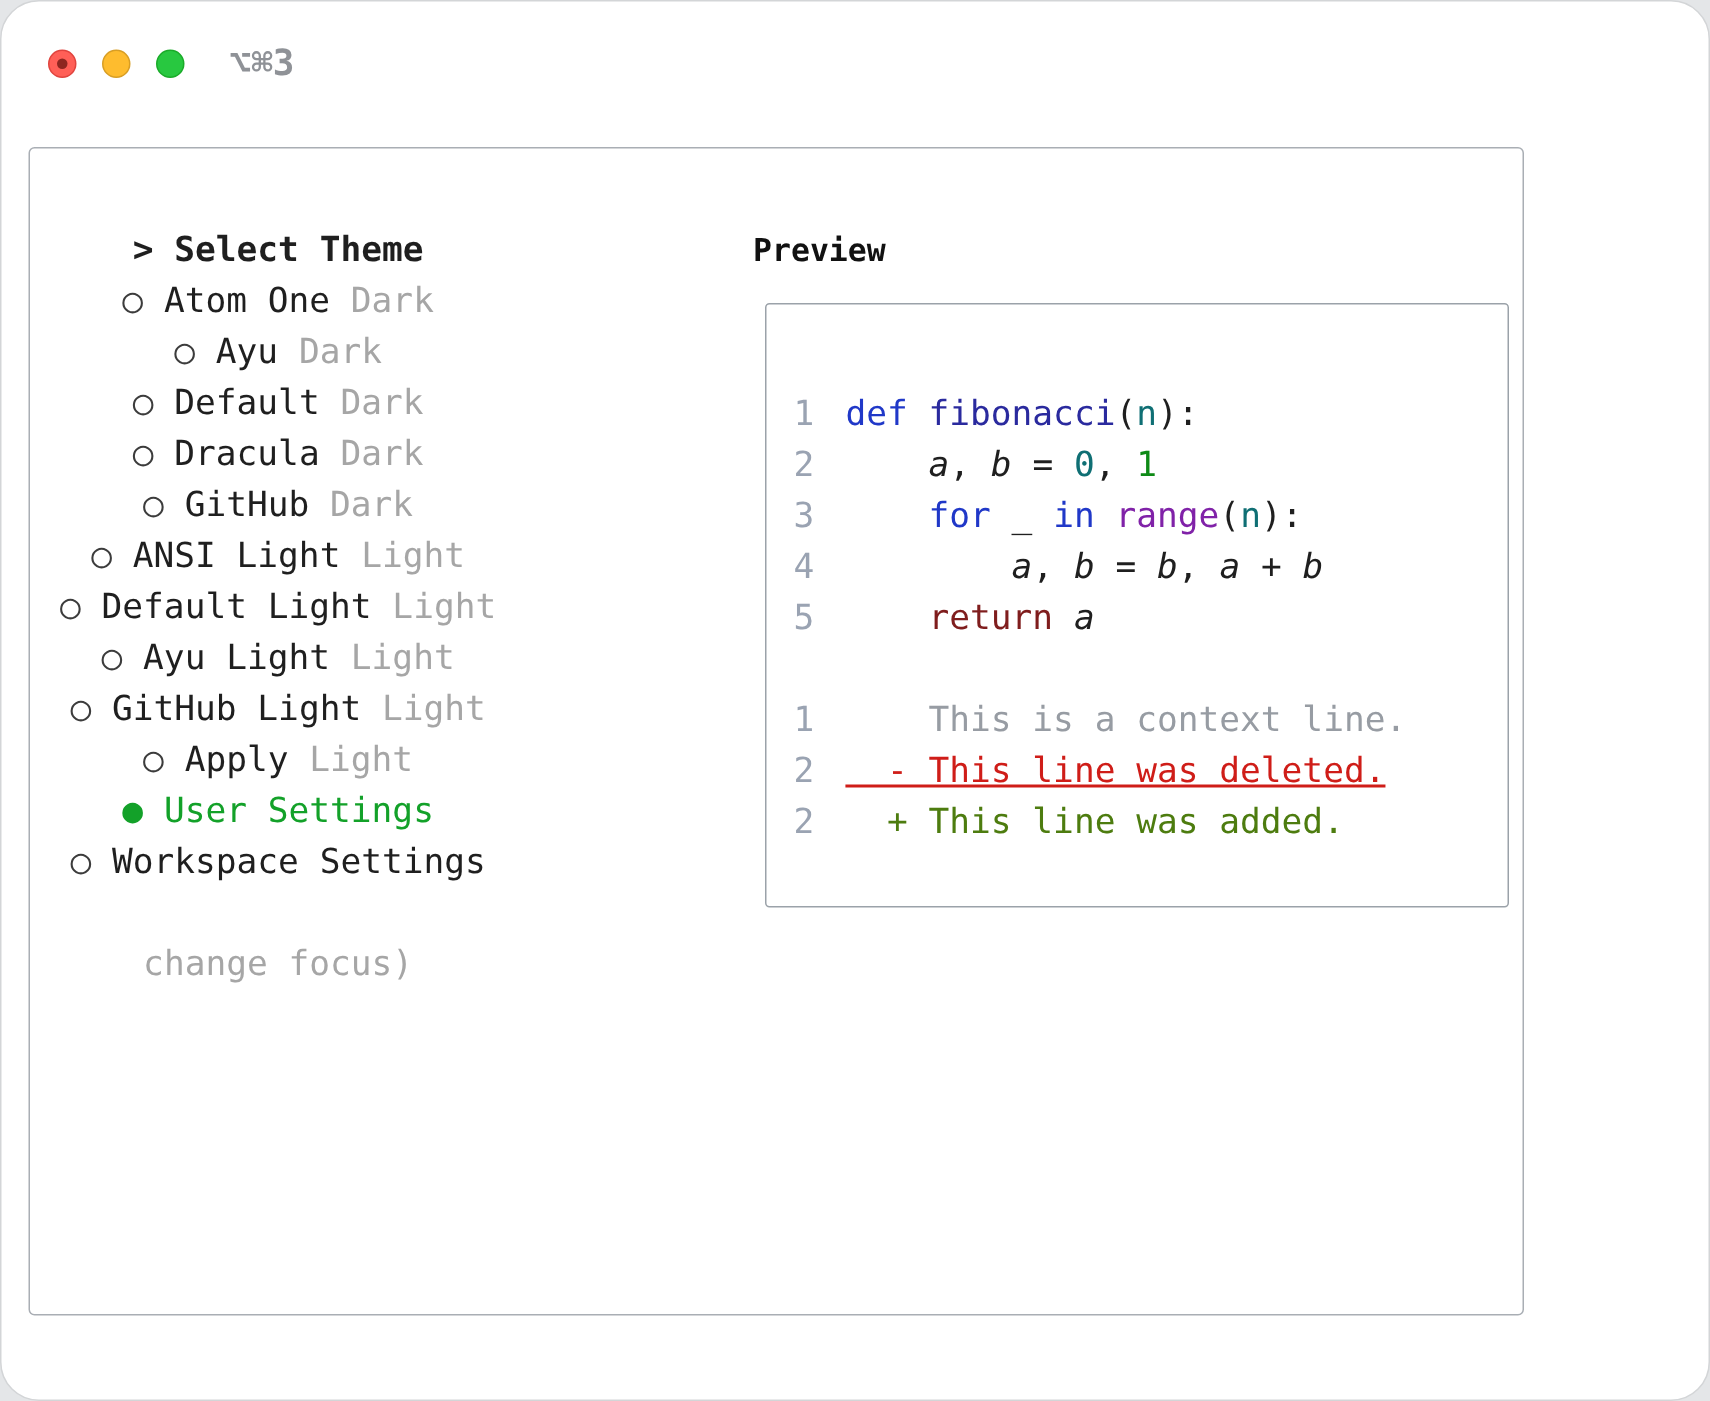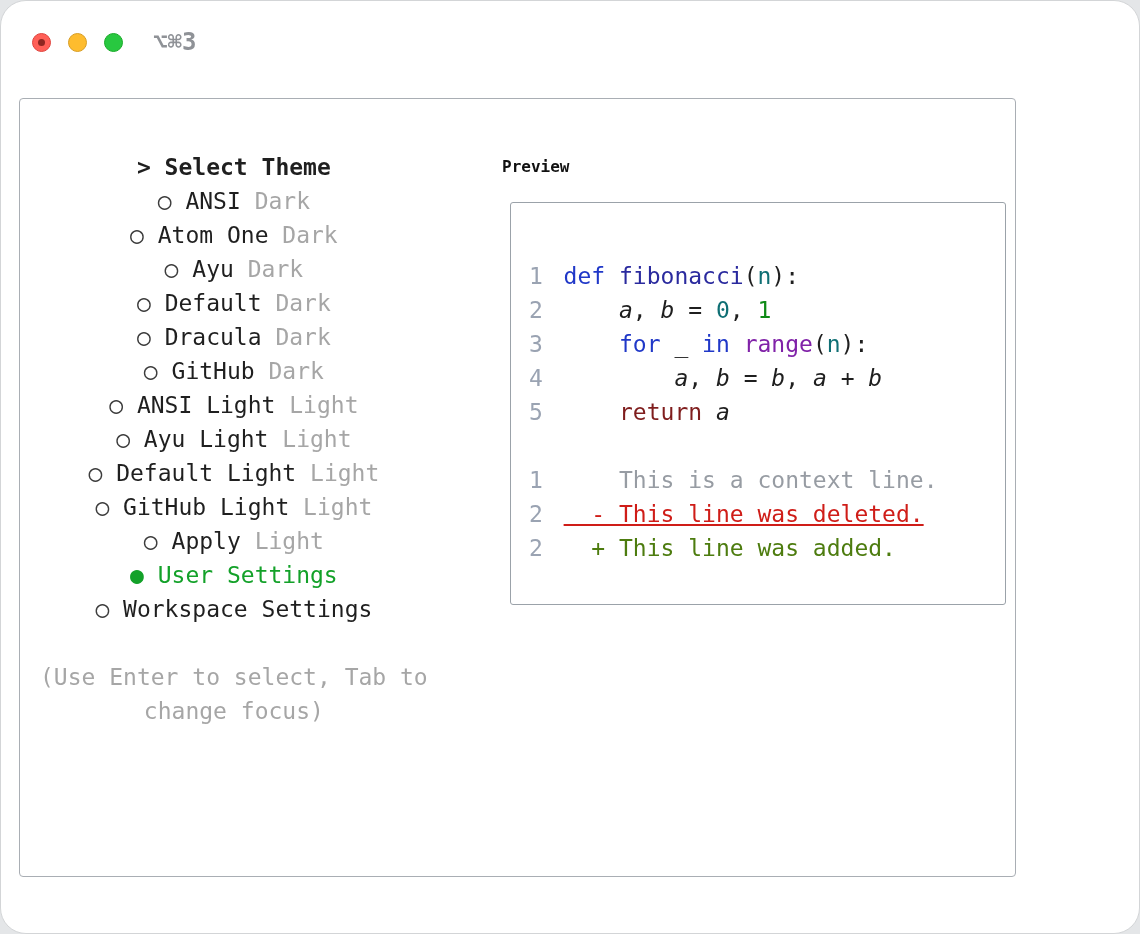--- a/index.html
+++ b/index.html
@@ -45,21 +45,21 @@
   .theme-name { color:#1f1f1f; }
   .variant { color:#a6a6a6; }
   .list-item.selected .radio,
   .list-item.selected .theme-name,
   .list-item.selected .opt-label { color:#13a129; }
   .apply-title { font-weight:bold; margin-top:34px; padding-left:2ch; }
   .hint { margin-top:34px; color:#a6a6a6; }
   
   .preview-title {
     position:absolute; left:482px; top:51px;
-    font-size:16px; line-height:34px; font-weight:bold; color:#111111;
+    font-size:21px; line-height:34px; font-weight:bold; color:#111111;
   }
   .preview-box {
     position:absolute; left:490px; top:103px; width:496px; height:403px;
     border:1.5px solid #9ba2a9; border-radius:3px; background:#ffffff;
     padding:56px 18px 0 18px; overflow:hidden;
   }
   .code-line { font-size:23px; line-height:34px; white-space:pre; }
   .lnum { display:inline-block; width:2.5ch; color:#9aa3b2; }
   .diff-block { margin-top:34px; }
   .tok-plain { color:#1f1f1f; }
@@ -84,38 +84,36 @@
     <span class="light yellow"></span>
     <span class="light green"></span>
     <span class="shortcut">⌥⌘3</span>
   </div>
 
   <div class="panel">
 
     <div class="left-col">
       <div class="line list-title">&gt; Select Theme</div>
       <div id="theme-list">
-          <div class="line list-item"><span class="radio">○</span><span class="theme-name"> ANSI</span><span class="variant"> Dark</span></div>
           <div class="line list-item"><span class="radio">○</span><span class="theme-name"> Atom One</span><span class="variant"> Dark</span></div>
           <div class="line list-item"><span class="radio">○</span><span class="theme-name"> Ayu</span><span class="variant"> Dark</span></div>
           <div class="line list-item"><span class="radio">○</span><span class="theme-name"> Default</span><span class="variant"> Dark</span></div>
           <div class="line list-item"><span class="radio">○</span><span class="theme-name"> Dracula</span><span class="variant"> Dark</span></div>
           <div class="line list-item"><span class="radio">○</span><span class="theme-name"> GitHub</span><span class="variant"> Dark</span></div>
           <div class="line list-item"><span class="radio">○</span><span class="theme-name"> ANSI Light</span><span class="variant"> Light</span></div>
+          <div class="line list-item"><span class="radio">○</span><span class="theme-name"> Default Light</span><span class="variant"> Light</span></div>
           <div class="line list-item"><span class="radio">○</span><span class="theme-name"> Ayu Light</span><span class="variant"> Light</span></div>
-          <div class="line list-item"><span class="radio">○</span><span class="theme-name"> Default Light</span><span class="variant"> Light</span></div>
           <div class="line list-item"><span class="radio">○</span><span class="theme-name"> GitHub Light</span><span class="variant"> Light</span></div>
           <div class="line list-item"><span class="radio">○</span><span class="theme-name"> Apply</span><span class="variant"> Light</span></div>
         </div>
       <div id="apply-list">
           <div class="line list-item selected"><span class="radio">●</span><span class="opt-label"> User Settings</span></div>
           <div class="line list-item"><span class="radio">○</span><span class="opt-label"> Workspace Settings</span></div>
         </div>
       <div class="hint">
-        <div class="line" style="color:#a6a6a6">(Use Enter to select, Tab to</div>
         <div class="line" style="color:#a6a6a6">change focus)</div>
       </div>
     </div>
 
     <div class="preview-title">Preview</div>
 
     <div class="preview-box">
       <div id="code-lines">
           <div class="code-line"><span class="lnum">1</span><span class="tok-kw">def </span><span class="tok-fn">fibonacci</span><span class="tok-plain">(</span><span class="tok-num">n</span><span class="tok-plain">):</span></div>
           <div class="code-line"><span class="lnum">2</span><span class="tok-plain">    </span><span class="tok-var">a</span><span class="tok-plain">, </span><span class="tok-var">b</span><span class="tok-plain"> = </span><span class="tok-num">0</span><span class="tok-plain">, </span><span class="tok-lit">1</span></div>

